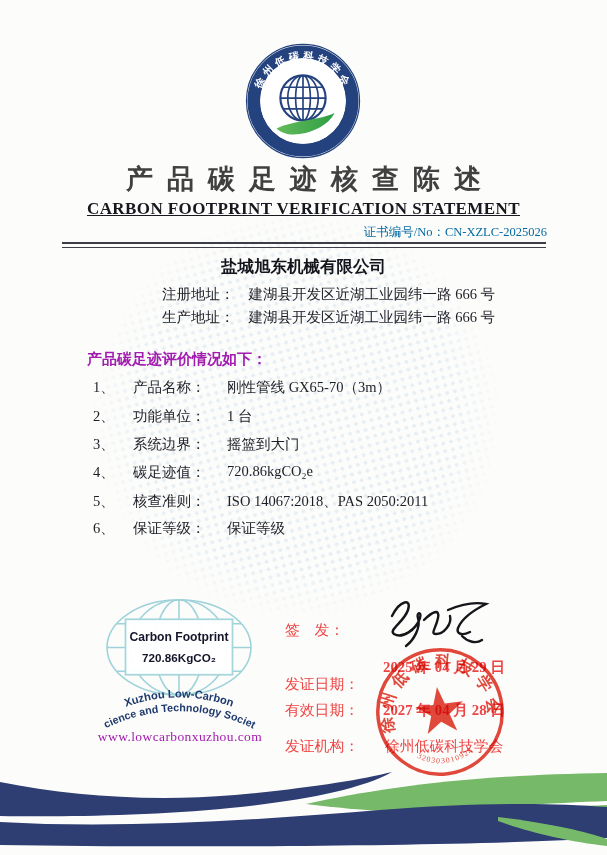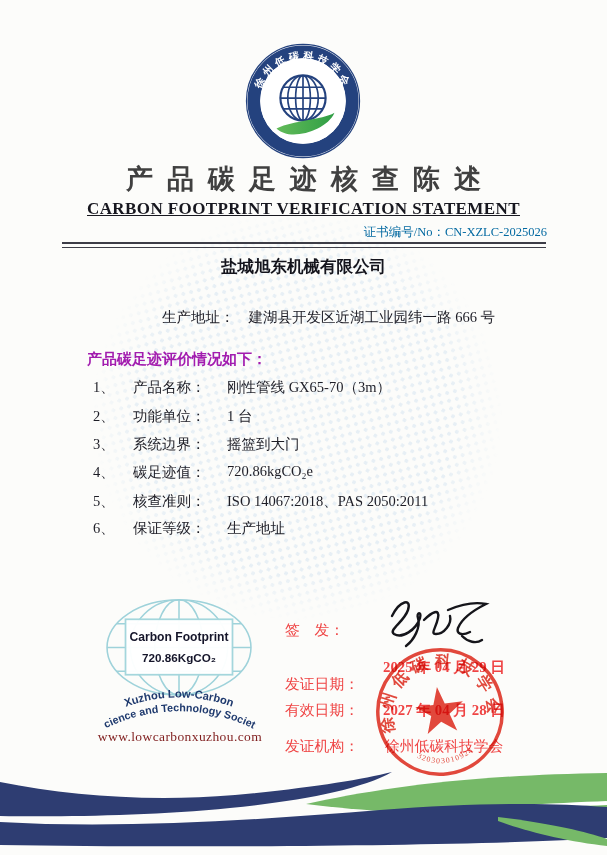--- a/index.html
+++ b/index.html
@@ -36,21 +36,21 @@
   .addr-1{top:285px;} .addr-2{top:308px;}
   .section-heading{position:absolute;left:87px;top:350px;font-size:15px;font-weight:bold;color:#a21caf;}
   .item-row{position:absolute;left:0;width:100%;height:20px;font-size:14.5px;white-space:nowrap;}
   .item-row .num{position:absolute;left:93px;}
   .item-row .lbl{position:absolute;left:133px;}
   .item-row .val{position:absolute;left:227px;}
   .r1{top:378px;} .r2{top:407px;} .r3{top:435px;} .r4{top:463px;} .r5{top:492px;} .r6{top:519px;}
   .badge-svg{position:absolute;left:96px;top:594px;width:166px;height:142px;}
   .badge-url{
     position:absolute;left:78px;top:729px;width:204px;text-align:center;
-    font-size:13.5px;letter-spacing:.4px;color:#7f1d1d;
+    font-size:13.5px;letter-spacing:.4px;color:#a21caf;
   }
   .field{position:absolute;font-size:14.8px;white-space:nowrap;color:#ef4444;}
   .f-sign{left:285px;top:621px;}
   .f-issue-l{left:285px;top:675px;} .f-issue-v{left:383px;top:658px;font-weight:700;}
   .f-valid-l{left:285px;top:701px;} .f-valid-v{left:383px;top:701px;font-weight:700;}
   .f-org-l{left:285px;top:737px;}   .f-org-v{left:385px;top:737px;}
   .signature{position:absolute;left:378px;top:590px;width:118px;height:64px;}
   .seal{position:absolute;left:372px;top:644px;width:136px;height:136px;transform:rotate(-7deg);opacity:.93;mix-blend-mode:multiply;}
   .footer-svg{position:absolute;left:0;top:760px;width:607px;height:95px;}
 </style>
@@ -98,20 +98,23 @@
 
   <div class="title-cn">产品碳足迹核查陈述</div>
   <div class="title-en">CARBON FOOTPRINT VERIFICATION STATEMENT</div>
   <div class="cert-no">
     <span>证书编号/No：</span><span>CN-XZLC-2025026</span>
   </div>
   <div class="rule"></div>
 
   <div class="company">盐城旭东机械有限公司</div>
 
+  <div class="addr-row addr-1">
+    <span class="lbl">注册地址：</span><span>建湖县开发区近湖工业园纬一路 666 号</span>
+  </div>
   <div class="addr-row addr-2">
     <span class="lbl">生产地址：</span><span>建湖县开发区近湖工业园纬一路 666 号</span>
   </div>
 
   <div class="section-heading">产品碳足迹评价情况如下：</div>
 
   <div class="item-row r1">
     <span class="num">1、</span>
     <span class="lbl">产品名称：</span>
     <span class="val">刚性管线 GX65-70（3m）</span>
@@ -132,21 +135,21 @@
     <span class="val">720.86kgCO₂e</span>
   </div>
   <div class="item-row r5">
     <span class="num">5、</span>
     <span class="lbl">核查准则：</span>
     <span class="val">ISO 14067:2018、PAS 2050:2011</span>
   </div>
   <div class="item-row r6">
     <span class="num">6、</span>
     <span class="lbl">保证等级：</span>
-    <span class="val">生产地址</span>
+    <span class="val">保证等级</span>
   </div>
 
   <svg class="badge-svg" viewBox="0 0 170 146">
     <defs>
       <path id="socArc1" d="M 16,122 A 160,160 0 0 1 154,122" fill="none"></path>
       <path id="socArc2" d="M 8,139 A 170,170 0 0 1 162,139" fill="none"></path>
       <clipPath id="bGlobeClip">
           <ellipse cx="85" cy="55" rx="74" ry="49"></ellipse>
         </clipPath>
     </defs>

